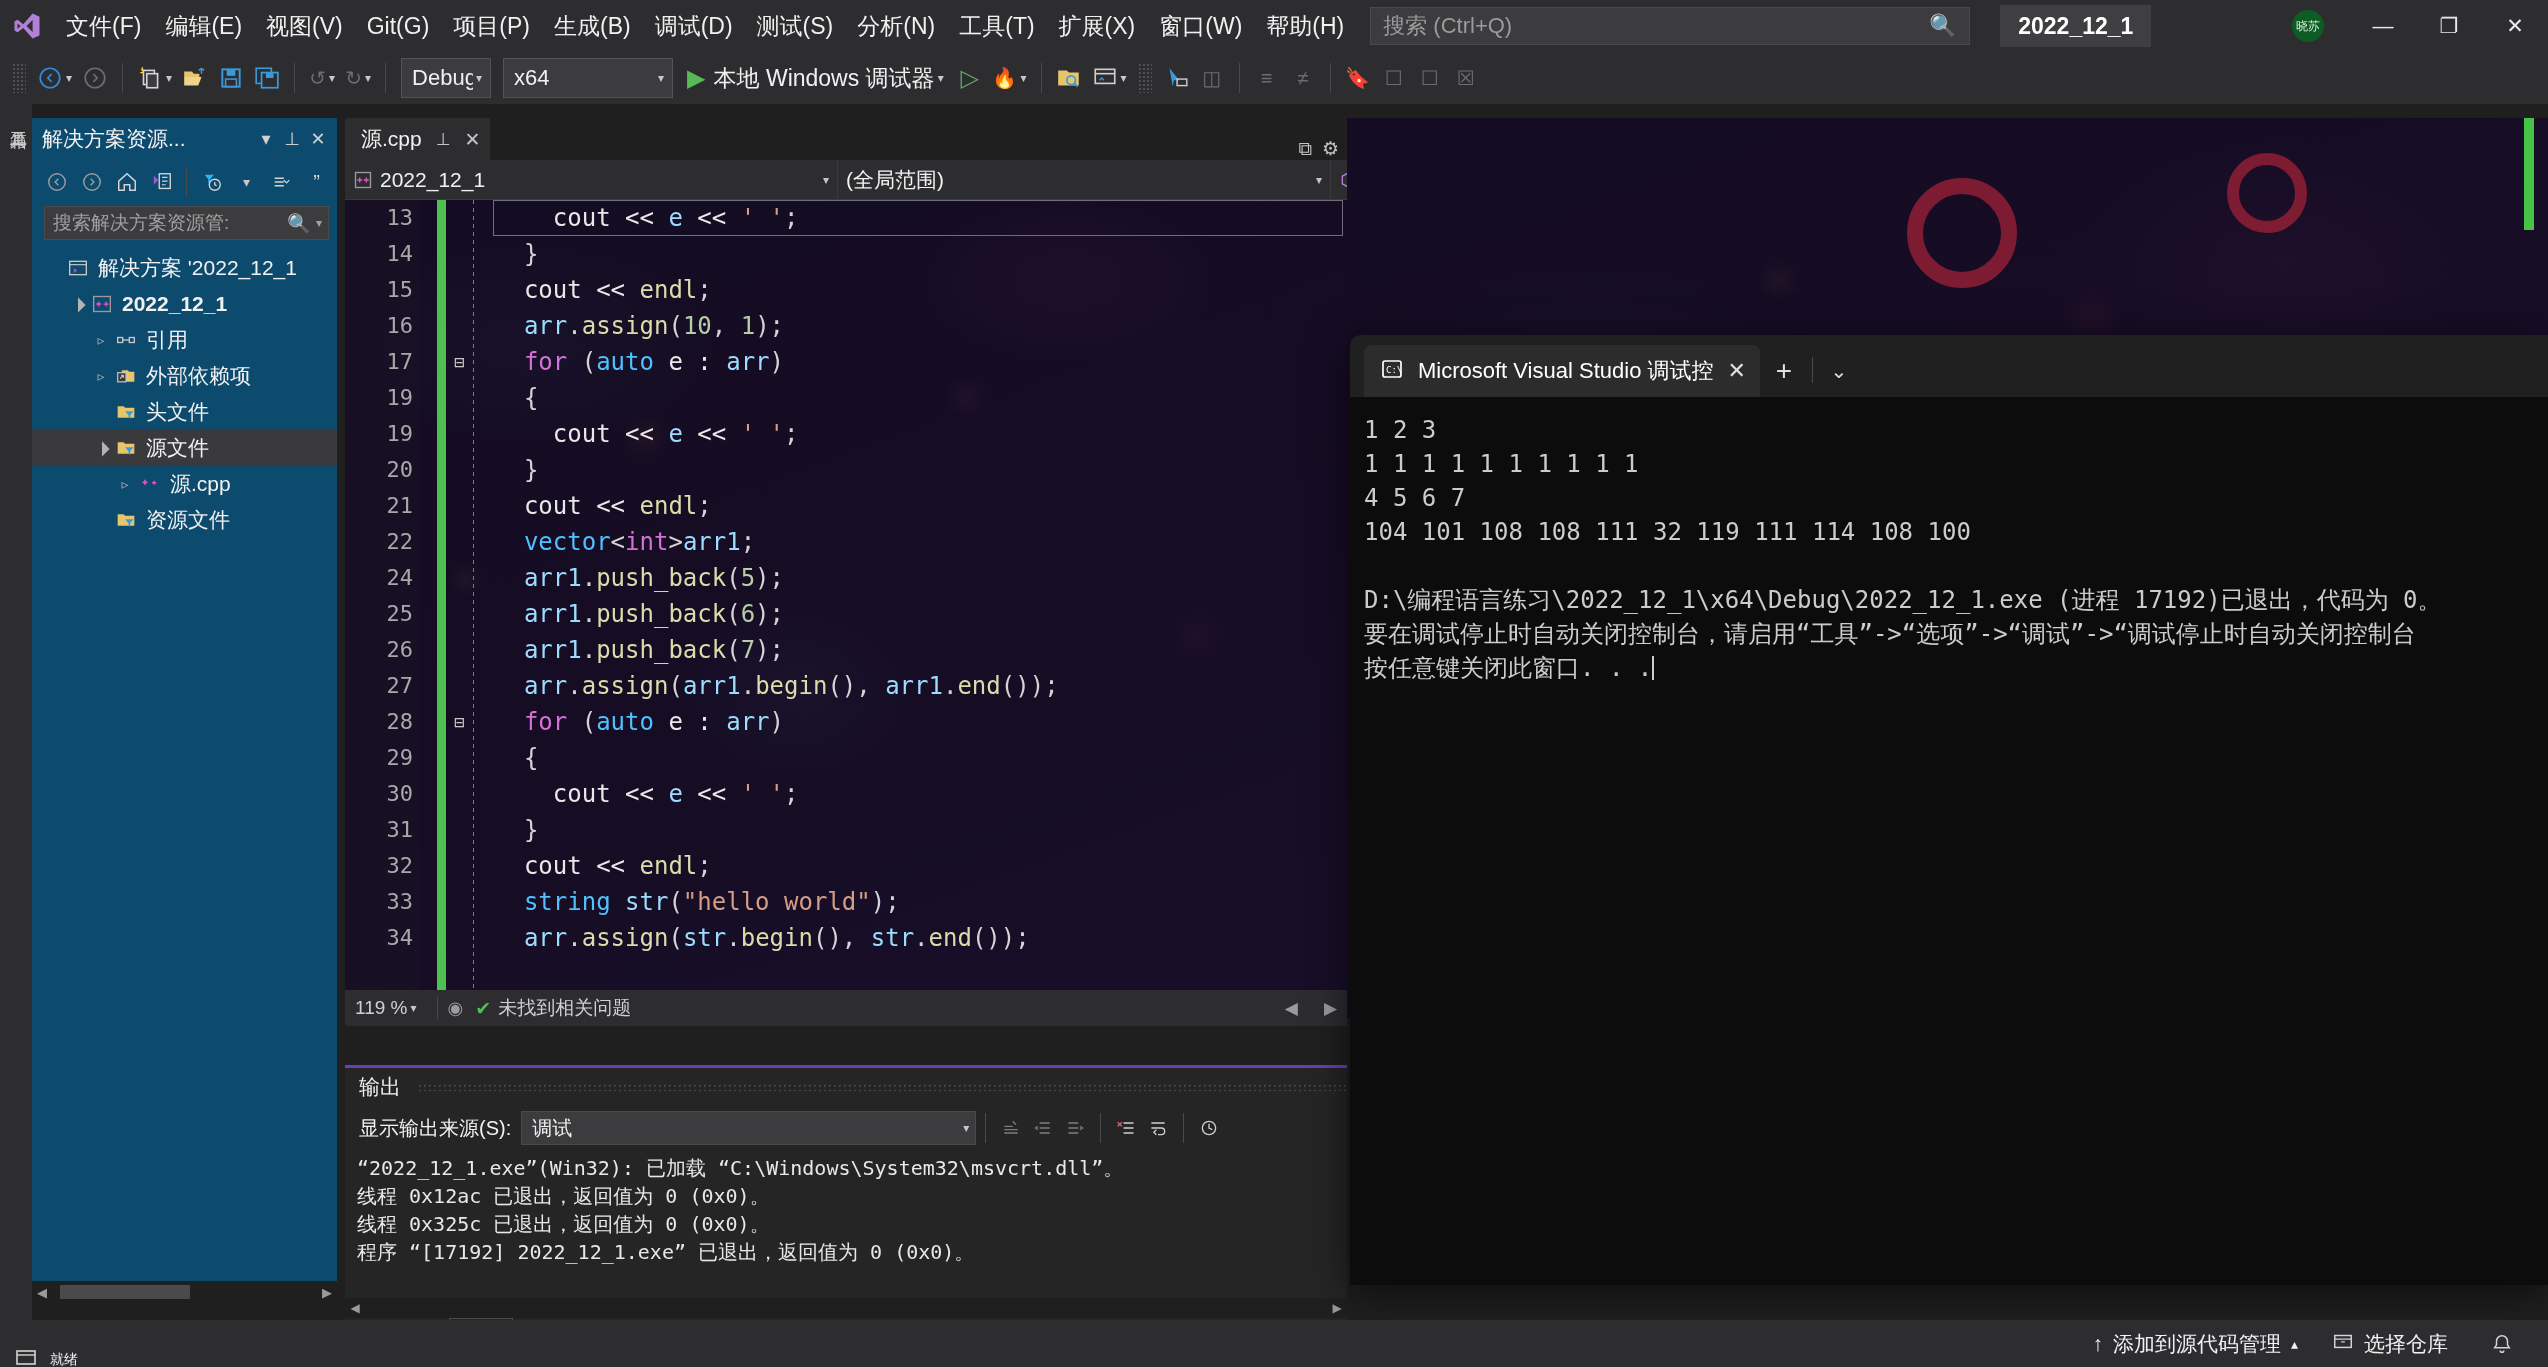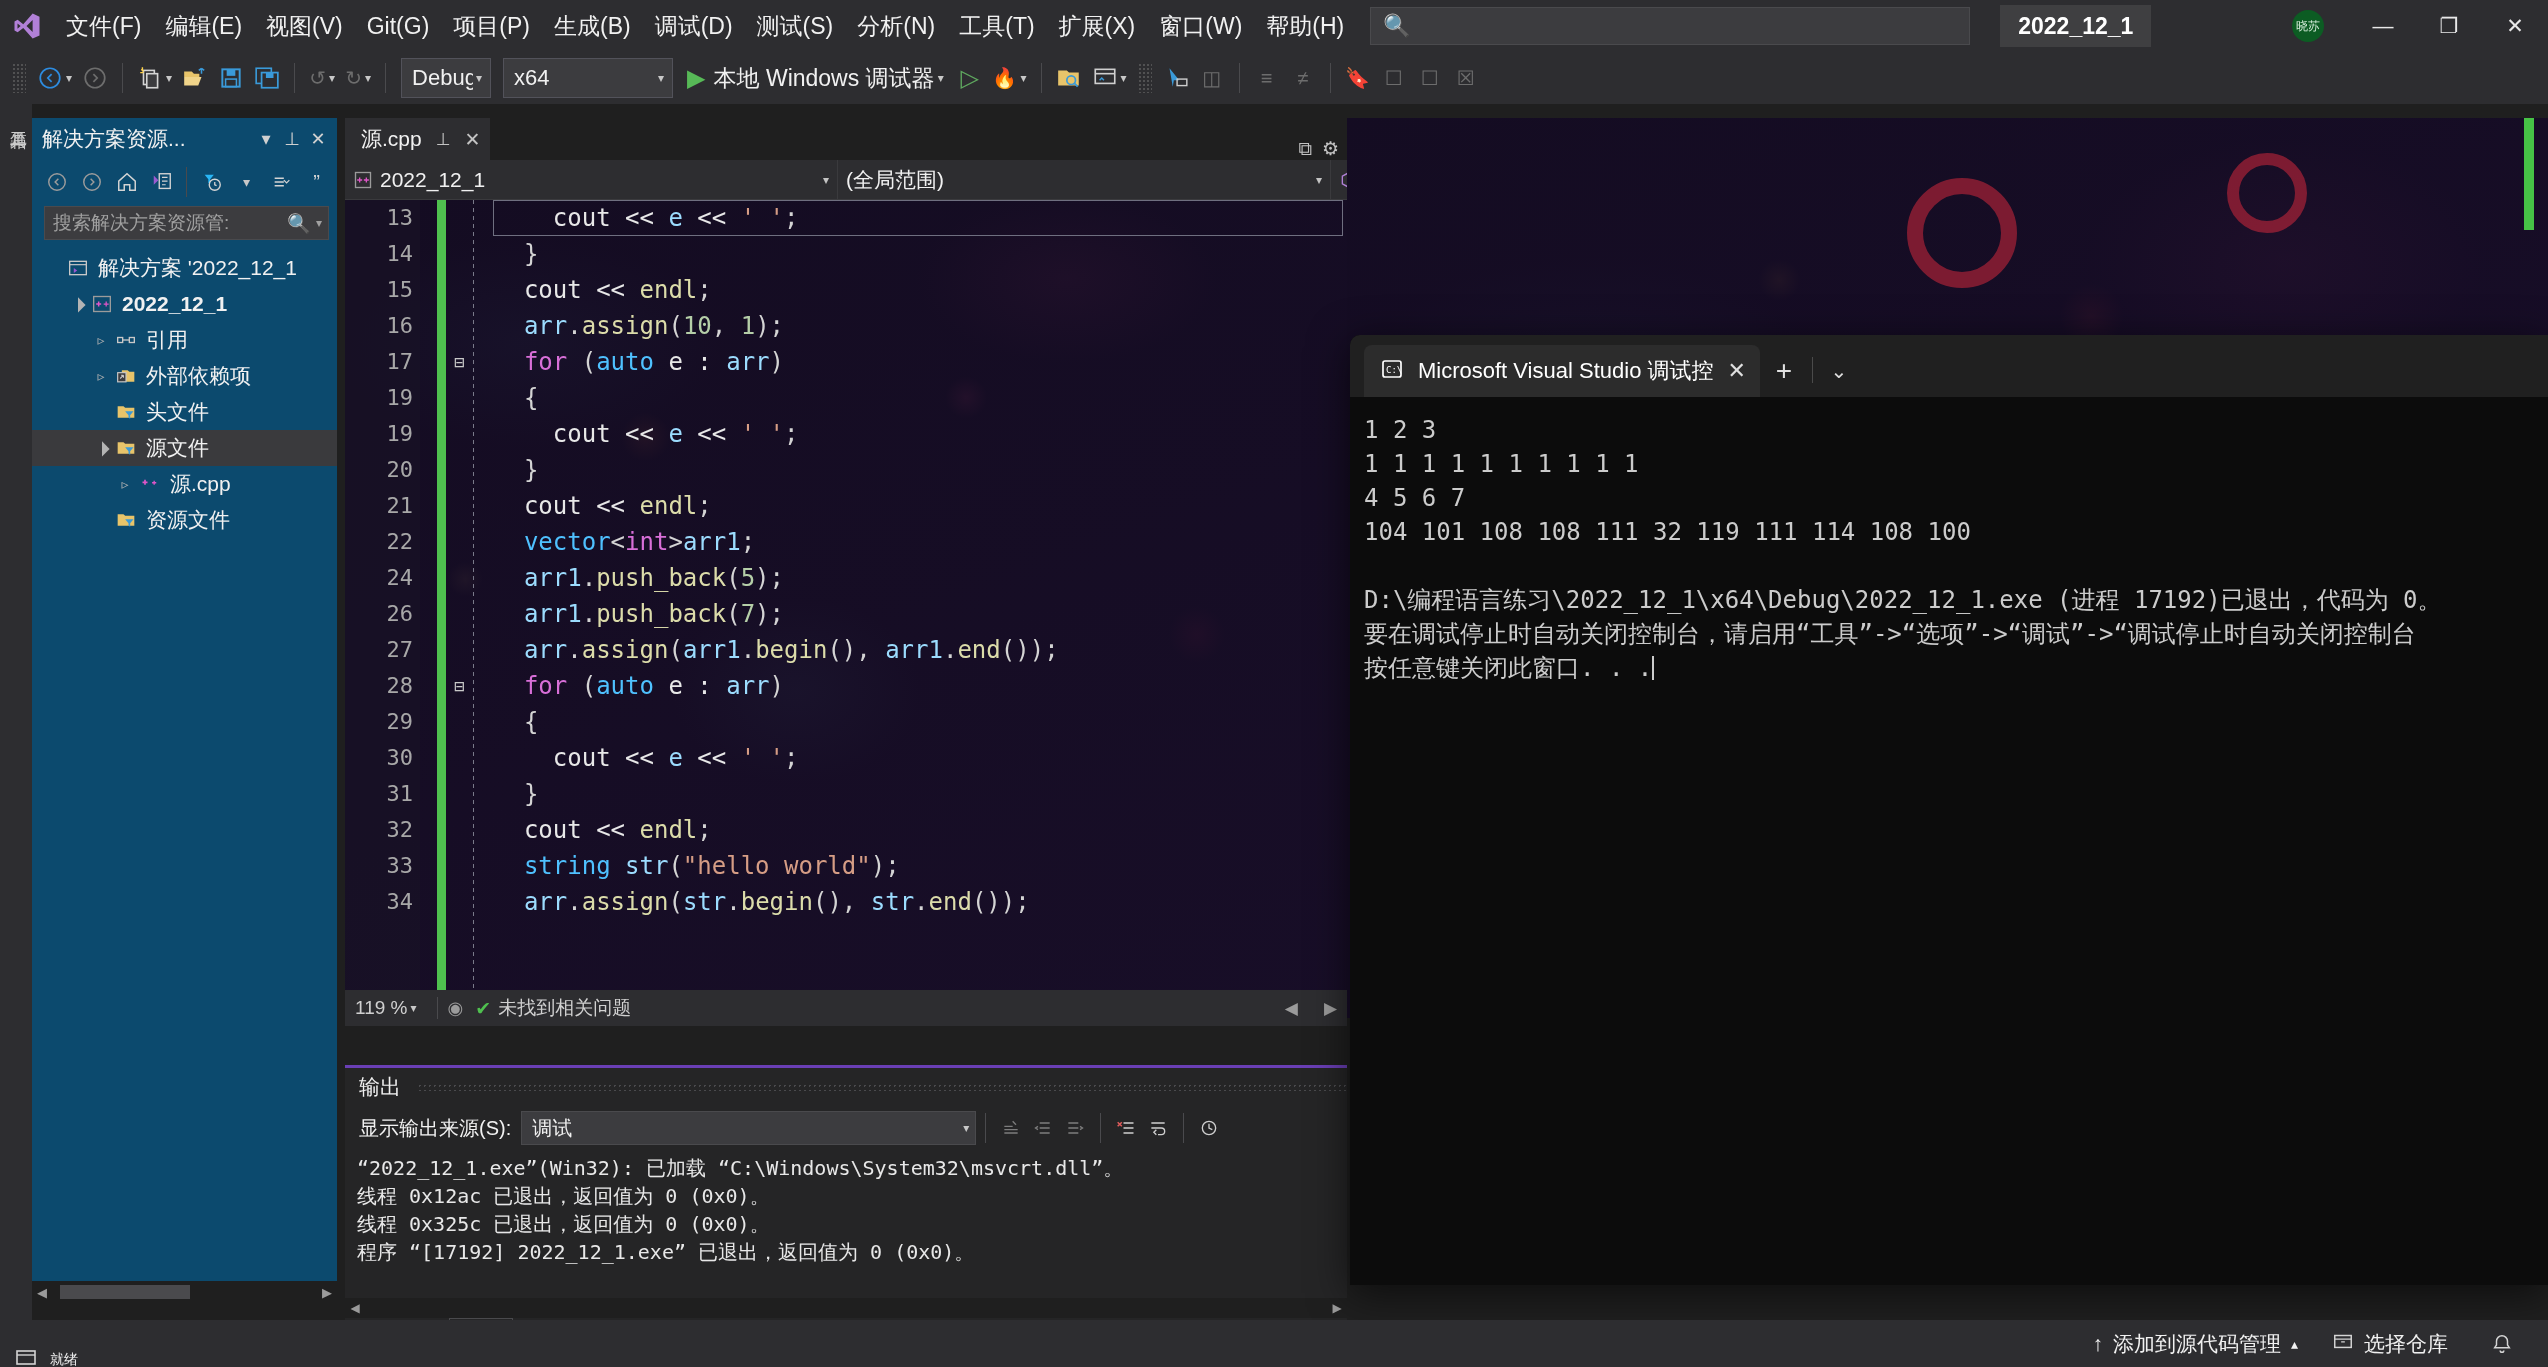--- a/index.html
+++ b/index.html
@@ -290,20 +290,21 @@
         <div class="menu-item">生成(B)</div>
         <div class="menu-item">调试(D)</div>
         <div class="menu-item">测试(S)</div>
         <div class="menu-item">分析(N)</div>
         <div class="menu-item">工具(T)</div>
         <div class="menu-item">扩展(X)</div>
         <div class="menu-item">窗口(W)</div>
         <div class="menu-item">帮助(H)</div>
       </div>
     <div class="searchbox">
+      <span class="ph">搜索 (Ctrl+Q)</span>
       <span class="mag">🔍</span>
     </div>
     <div class="title-chip">2022_12_1</div>
     <div class="titlebar-right">
       <div class="avatar">晓苏</div>
       <div class="wbtn">—</div>
       <div class="wbtn">❐</div>
       <div class="wbtn close">✕</div>
     </div>
   </div>
@@ -624,20 +625,21 @@
           <div class="codeline"><span class="ln">14</span><span class="ctext">&nbsp;&nbsp;<span class="k-punc">}</span></span></div>
           <div class="codeline"><span class="ln">15</span><span class="ctext">&nbsp;&nbsp;<span class="k-plain">cout</span><span class="k-op">&nbsp;&lt;&lt;&nbsp;</span><span class="k-fn">endl</span><span class="k-punc">;</span></span></div>
           <div class="codeline"><span class="ln">16</span><span class="ctext">&nbsp;&nbsp;<span class="k-obj">arr</span><span class="k-punc">.</span><span class="k-fn">assign</span><span class="k-punc">(</span><span class="k-num">10</span><span class="k-punc">,&nbsp;</span><span class="k-num">1</span><span class="k-punc">);</span></span></div>
           <div class="codeline"><span class="ln">17</span><span class="fold">⊟</span><span class="ctext">&nbsp;&nbsp;<span class="k-kw">for</span><span class="k-punc">&nbsp;(</span><span class="k-type">auto</span><span class="k-plain">&nbsp;e&nbsp;:&nbsp;</span><span class="k-obj">arr</span><span class="k-punc">)</span></span></div>
           <div class="codeline"><span class="ln">19</span><span class="ctext">&nbsp;&nbsp;<span class="k-punc">{</span></span></div>
           <div class="codeline"><span class="ln">19</span><span class="ctext">&nbsp;&nbsp;&nbsp;&nbsp;<span class="k-plain">cout</span><span class="k-op">&nbsp;&lt;&lt;&nbsp;</span><span class="k-obj">e</span><span class="k-op">&nbsp;&lt;&lt;&nbsp;</span><span class="k-str">'&nbsp;'</span><span class="k-punc">;</span></span></div>
           <div class="codeline"><span class="ln">20</span><span class="ctext">&nbsp;&nbsp;<span class="k-punc">}</span></span></div>
           <div class="codeline"><span class="ln">21</span><span class="ctext">&nbsp;&nbsp;<span class="k-plain">cout</span><span class="k-op">&nbsp;&lt;&lt;&nbsp;</span><span class="k-fn">endl</span><span class="k-punc">;</span></span></div>
           <div class="codeline"><span class="ln">22</span><span class="ctext">&nbsp;&nbsp;<span class="k-type">vector</span><span class="k-punc">&lt;</span><span class="k-kw">int</span><span class="k-punc">&gt;</span><span class="k-obj">arr1</span><span class="k-punc">;</span></span></div>
           <div class="codeline"><span class="ln">24</span><span class="ctext">&nbsp;&nbsp;<span class="k-obj">arr1</span><span class="k-punc">.</span><span class="k-fn">push_back</span><span class="k-punc">(</span><span class="k-num">5</span><span class="k-punc">);</span></span></div>
+          <div class="codeline"><span class="ln">25</span><span class="ctext">&nbsp;&nbsp;<span class="k-obj">arr1</span><span class="k-punc">.</span><span class="k-fn">push_back</span><span class="k-punc">(</span><span class="k-num">6</span><span class="k-punc">);</span></span></div>
           <div class="codeline"><span class="ln">26</span><span class="ctext">&nbsp;&nbsp;<span class="k-obj">arr1</span><span class="k-punc">.</span><span class="k-fn">push_back</span><span class="k-punc">(</span><span class="k-num">7</span><span class="k-punc">);</span></span></div>
           <div class="codeline"><span class="ln">27</span><span class="ctext">&nbsp;&nbsp;<span class="k-obj">arr</span><span class="k-punc">.</span><span class="k-fn">assign</span><span class="k-punc">(</span><span class="k-obj">arr1</span><span class="k-punc">.</span><span class="k-fn">begin</span><span class="k-punc">(),&nbsp;</span><span class="k-obj">arr1</span><span class="k-punc">.</span><span class="k-fn">end</span><span class="k-punc">());</span></span></div>
           <div class="codeline"><span class="ln">28</span><span class="fold">⊟</span><span class="ctext">&nbsp;&nbsp;<span class="k-kw">for</span><span class="k-punc">&nbsp;(</span><span class="k-type">auto</span><span class="k-plain">&nbsp;e&nbsp;:&nbsp;</span><span class="k-obj">arr</span><span class="k-punc">)</span></span></div>
           <div class="codeline"><span class="ln">29</span><span class="ctext">&nbsp;&nbsp;<span class="k-punc">{</span></span></div>
           <div class="codeline"><span class="ln">30</span><span class="ctext">&nbsp;&nbsp;&nbsp;&nbsp;<span class="k-plain">cout</span><span class="k-op">&nbsp;&lt;&lt;&nbsp;</span><span class="k-obj">e</span><span class="k-op">&nbsp;&lt;&lt;&nbsp;</span><span class="k-str">'&nbsp;'</span><span class="k-punc">;</span></span></div>
           <div class="codeline"><span class="ln">31</span><span class="ctext">&nbsp;&nbsp;<span class="k-punc">}</span></span></div>
           <div class="codeline"><span class="ln">32</span><span class="ctext">&nbsp;&nbsp;<span class="k-plain">cout</span><span class="k-op">&nbsp;&lt;&lt;&nbsp;</span><span class="k-fn">endl</span><span class="k-punc">;</span></span></div>
           <div class="codeline"><span class="ln">33</span><span class="ctext">&nbsp;&nbsp;<span class="k-type">string</span><span class="k-obj">&nbsp;str</span><span class="k-punc">(</span><span class="k-str">"hello&nbsp;world"</span><span class="k-punc">);</span></span></div>
           <div class="codeline"><span class="ln">34</span><span class="ctext">&nbsp;&nbsp;<span class="k-obj">arr</span><span class="k-punc">.</span><span class="k-fn">assign</span><span class="k-punc">(</span><span class="k-obj">str</span><span class="k-punc">.</span><span class="k-fn">begin</span><span class="k-punc">(),&nbsp;</span><span class="k-obj">str</span><span class="k-punc">.</span><span class="k-fn">end</span><span class="k-punc">());</span></span></div>
         </div>

